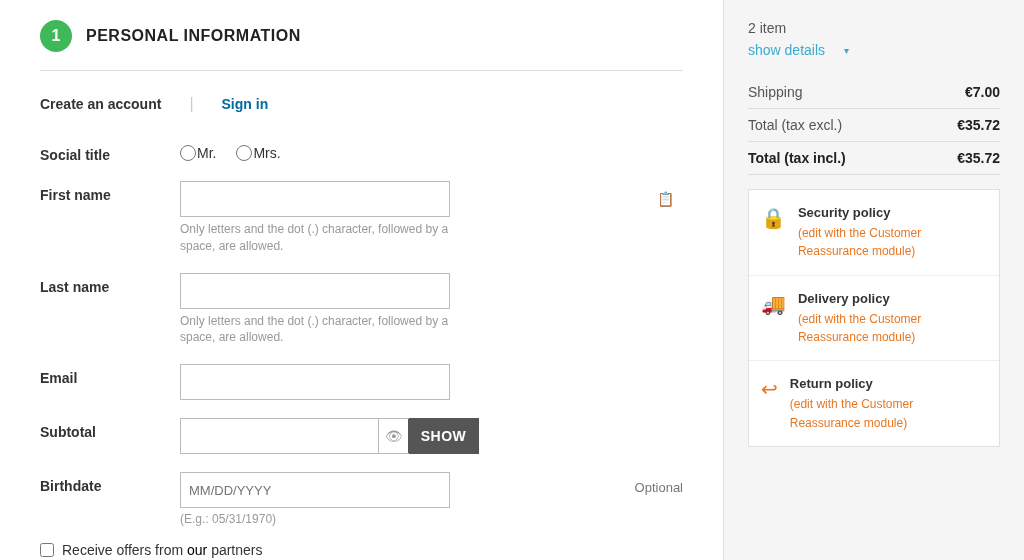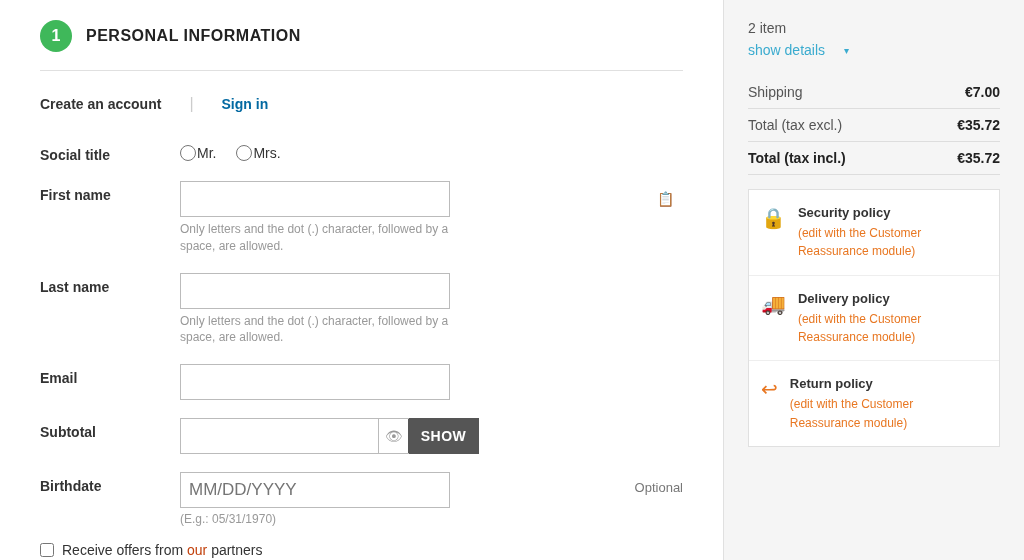--- a/index.html
+++ b/index.html
@@ -179,21 +179,21 @@
     }
     .birthdate-field {
       flex: 1;
     }
     .birthdate-input {
       width: 100%;
       max-width: 270px;
       height: 36px;
       border: 1px solid #bbb;
       padding: 16px 8px;
-      font-size: 17px;
+      font-size: 13px;
       color: #aaa;
       outline: none;
       background: #fff;
     }
     .optional-label {
       margin-left: 16px;
       padding-top: 8px;
       color: #777;
       font-size: 13px;
     }
@@ -212,21 +212,21 @@
     .checkbox-row input[type="checkbox"] {
       width: 14px;
       height: 14px;
       cursor: pointer;
     }
     .checkbox-label {
       font-size: 14px;
       color: #333;
     }
     .checkbox-label a {
-      color: #c2410c;
+      color: #000000;
       text-decoration: none;
     }
 
     
     .right-panel {
       width: 300px;
       flex-shrink: 0;
       padding: 20px 24px;
       background: #f5f5f5;
     }

